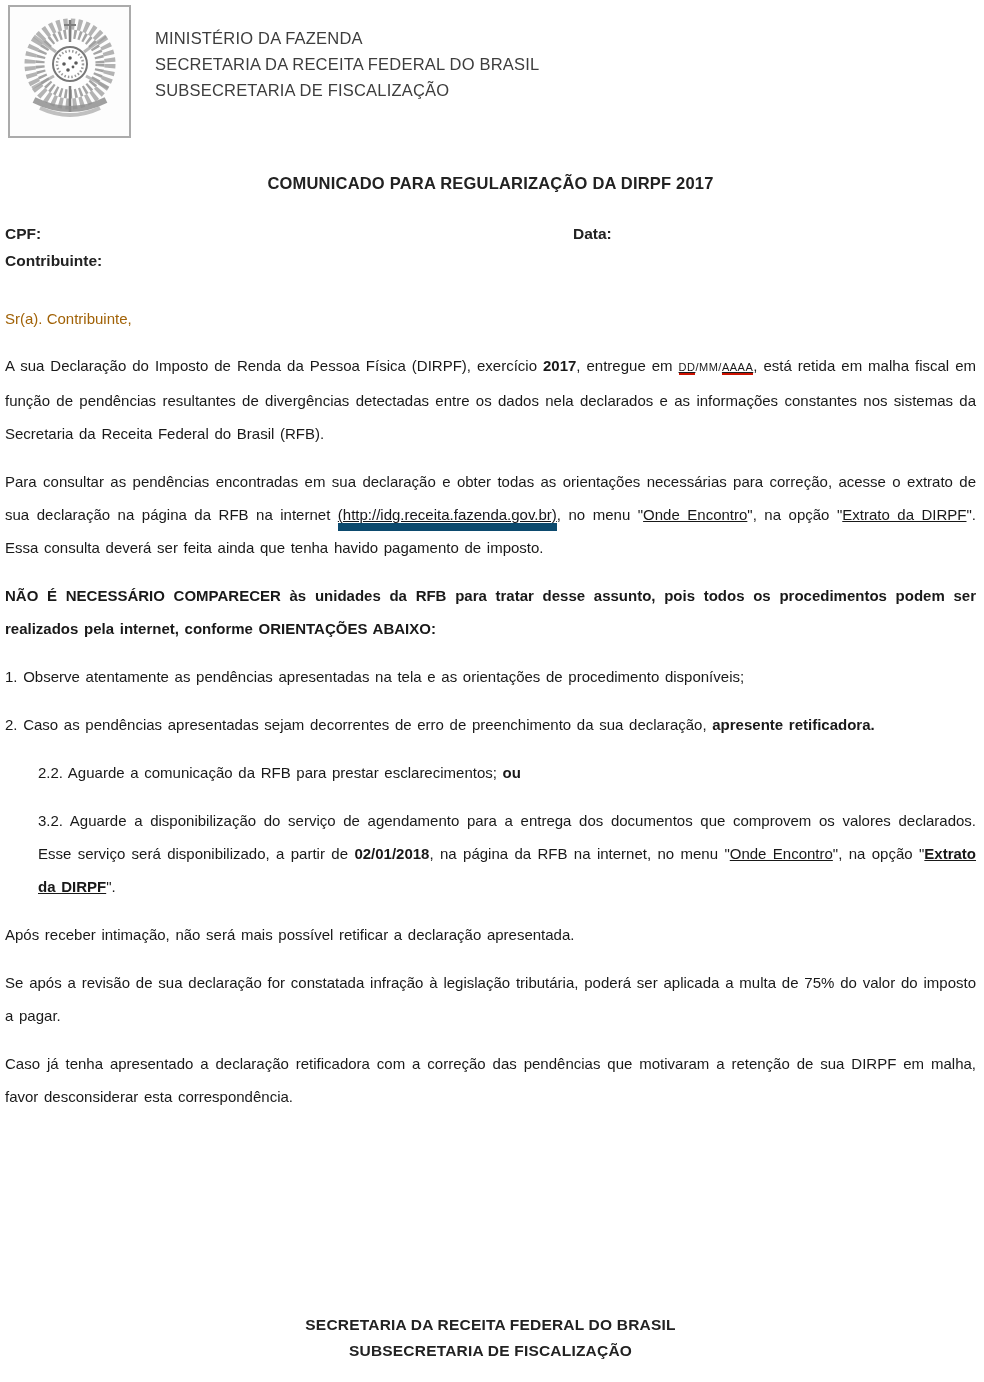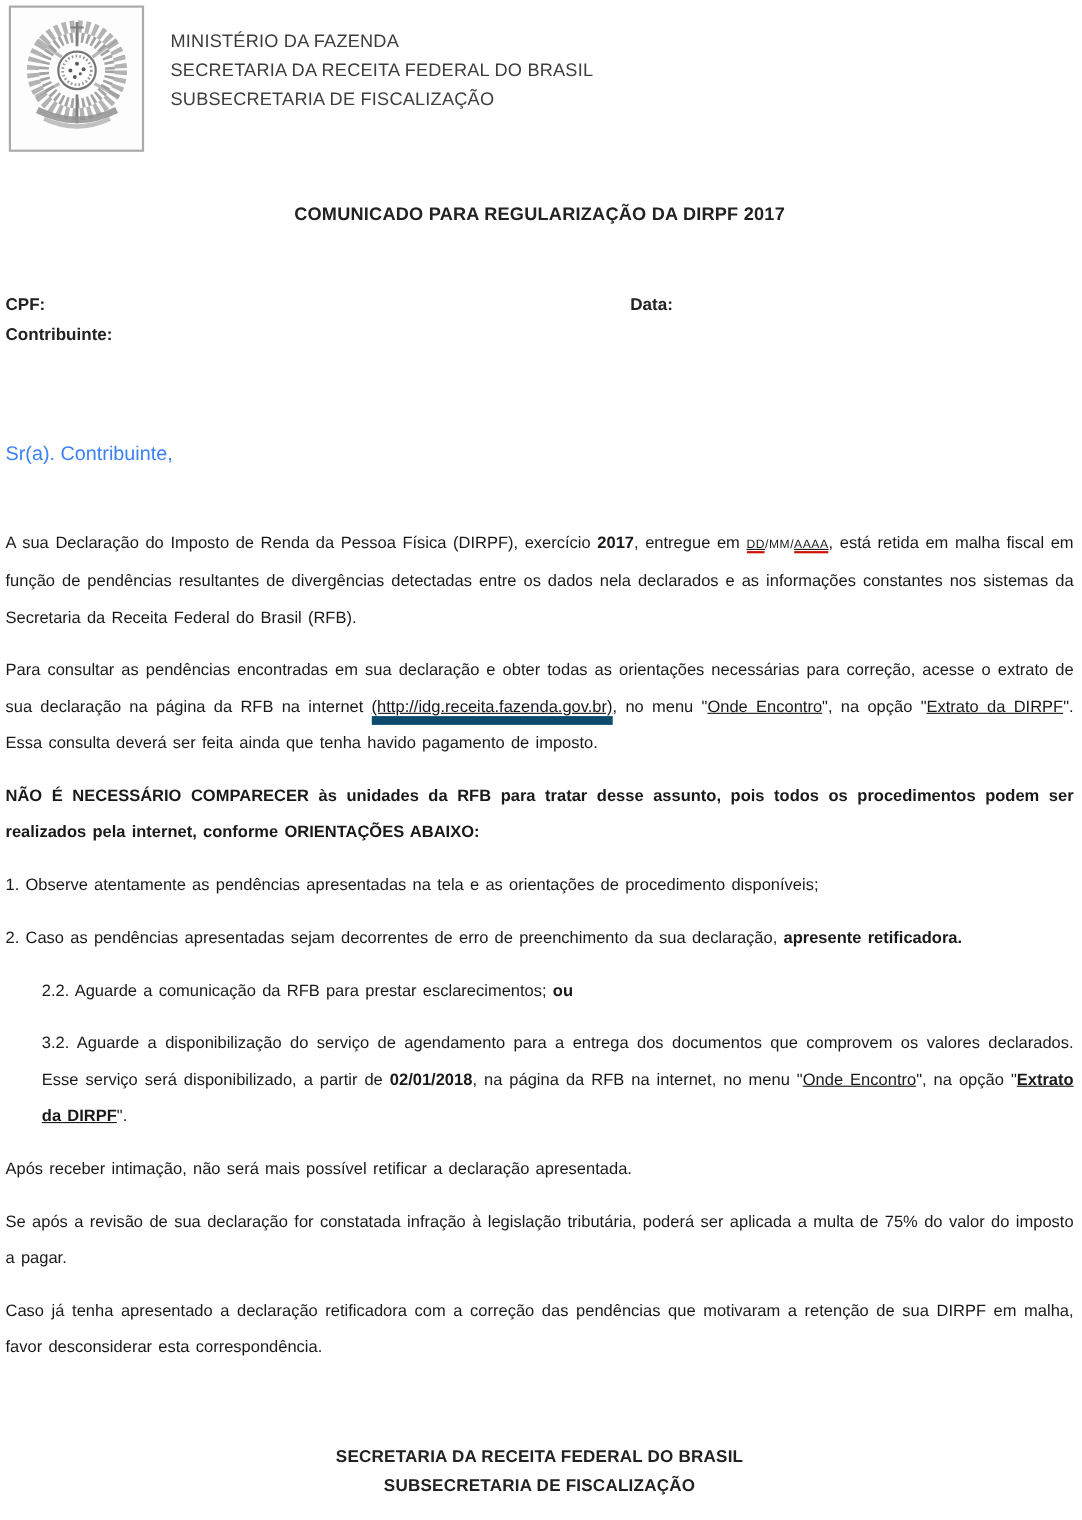--- a/index.html
+++ b/index.html
@@ -8,21 +8,20 @@
 
   .page {
     position: relative;
     width: 984px;
     height: 1382px;
     padding: 5px 8px 14px 5px;
     display: flex;
     flex-direction: column;
     background: #ffffff;
     overflow: hidden;
-    gap: 32px;
   }
 
   
   .header { display: flex; align-items: flex-start; }
   .logo-box {
     width: 123px; height: 133px;
     margin-left: 3px;
     border: 2px solid #ababab;
     background: #fdfdfd;
     display: flex; align-items: center; justify-content: center;
@@ -32,36 +31,36 @@
     margin-left: 24px;
     margin-top: 20px;
     font-size: 16.5px;
     line-height: 26px;
     color: #3d3d3d;
     letter-spacing: 0.2px;
   }
 
   
   .title {
-    margin-top: 16px;
+    margin-top: 36px;
     text-align: center;
     font-size: 16.5px;
     font-weight: bold;
     color: #222;
     letter-spacing: 0.2px;
   }
 
   
   .fields { margin-top: 27px; }
   .field-row { position: relative; line-height: 27px; }
   .flabel { font-weight: bold; font-size: 15.5px; color: #222; }
   .data-pos { position: absolute; left: 568px; top: 0; }
 
   
-  .salutation { margin-top: 52px; font-size: 18px; color: #3b82f6; }
+  .salutation { margin-top: 36px; font-size: 15px; color: #a16207; }
   .docbody { margin-top: 22px; }
   .para {
     font-size: 15px;
     line-height: 33px;
     text-align: justify;
     color: #191919;
     margin-bottom: 15px;
     word-spacing: 1.5px;
   }
   .para.indent { padding-left: 33px; }

